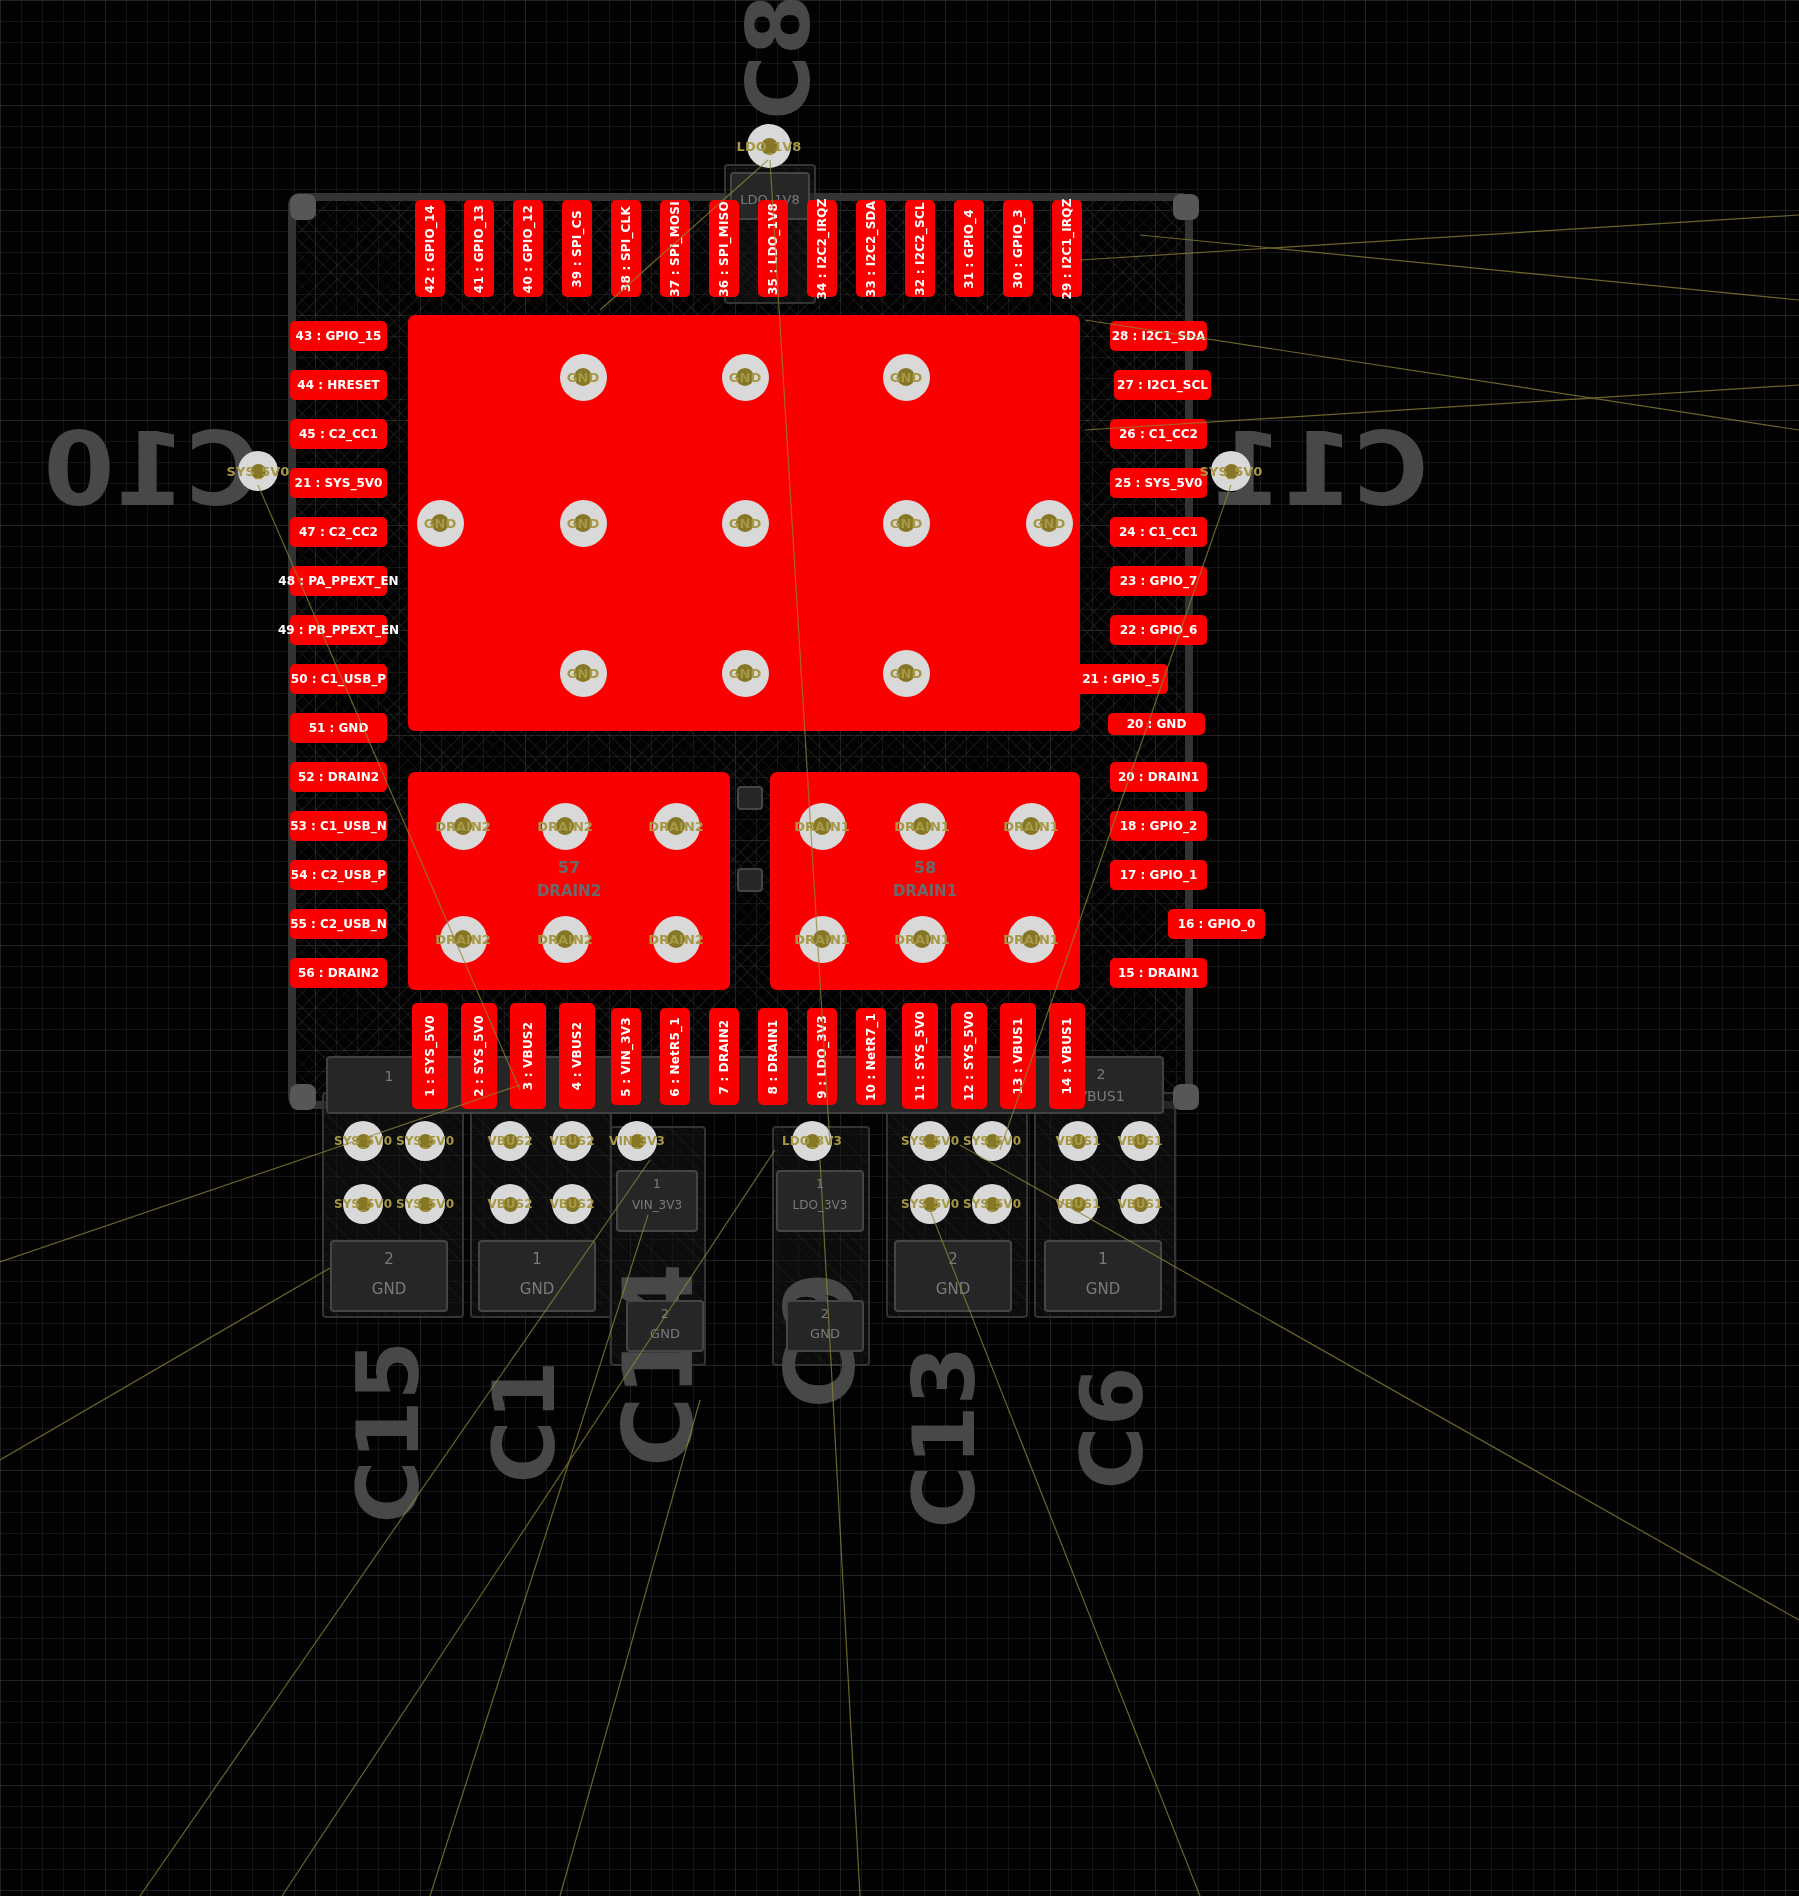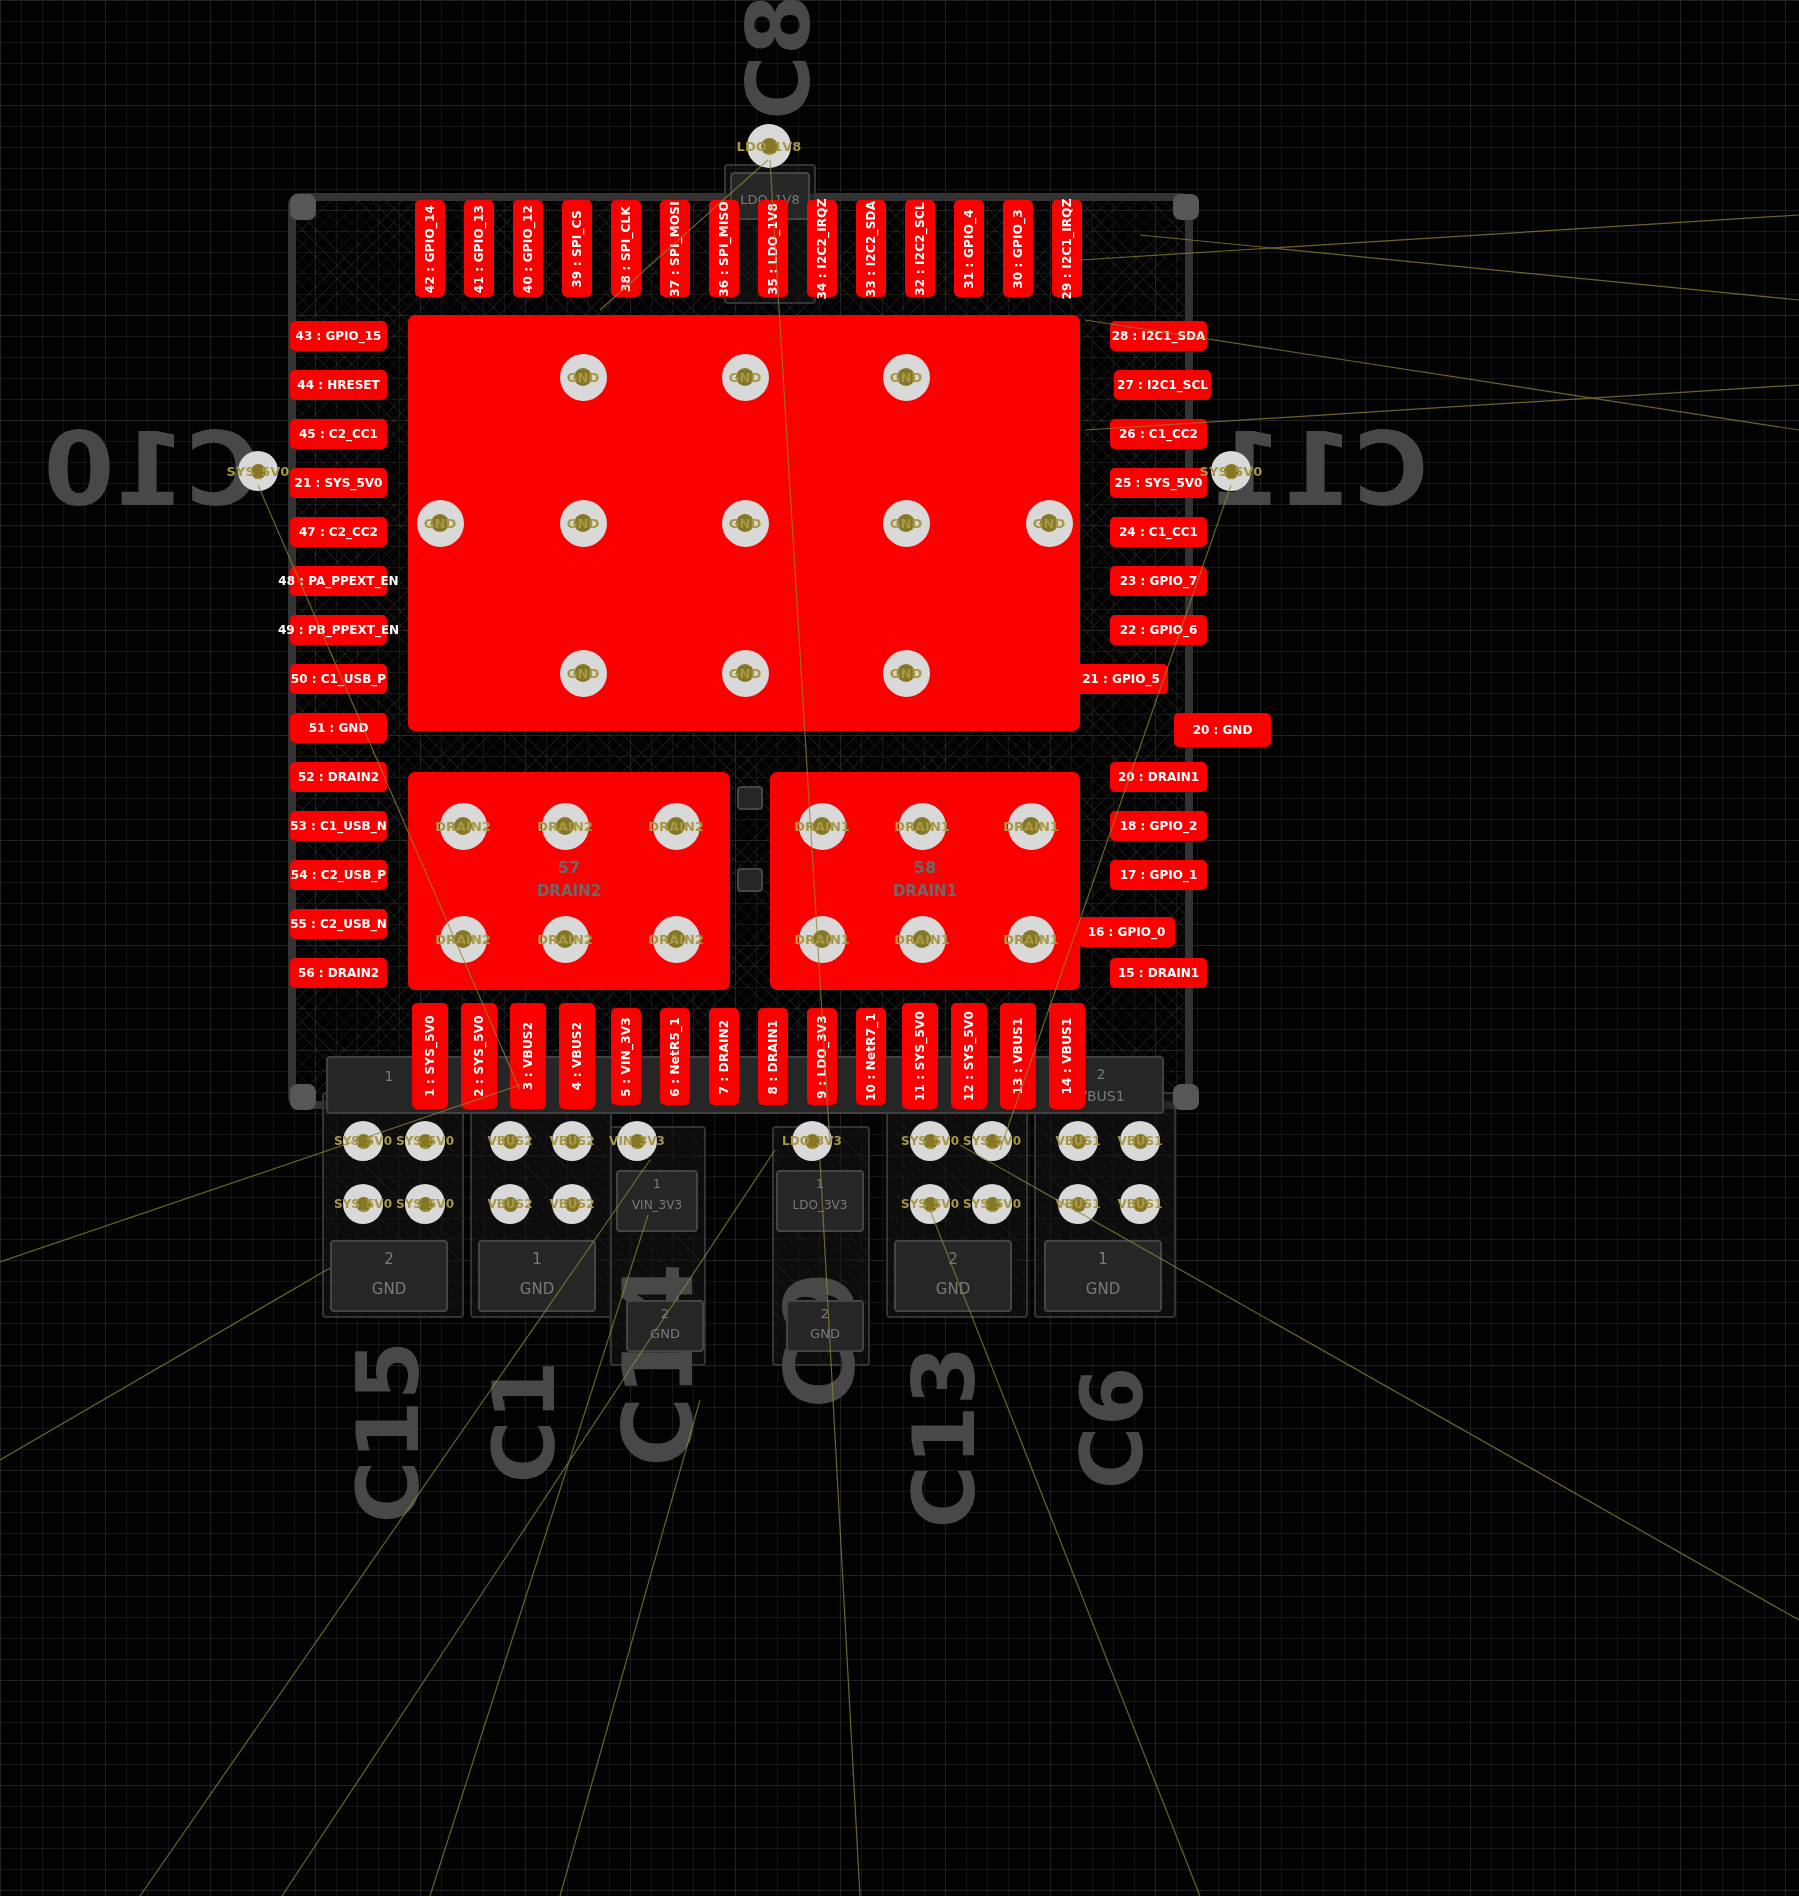--- a/index.html
+++ b/index.html
@@ -218,33 +218,33 @@
     </div>
     <div class="pad-h" style="left: 1110px; top: 566px; width: 97px; height: 30px;">
       <span>23 : GPIO_7</span>
     </div>
     <div class="pad-h" style="left: 1110px; top: 615px; width: 97px; height: 30px;">
       <span>22 : GPIO_6</span>
     </div>
     <div class="pad-h" style="left: 1074px; top: 664px; width: 94px; height: 30px;">
       <span>21 : GPIO_5</span>
     </div>
-    <div class="pad-h" style="left: 1174px; top: 713px; width: 97px; height: 34px;">
+    <div class="pad-h" style="left: 1108px; top: 713px; width: 97px; height: 22px;">
       <span>20 : GND</span>
     </div>
     <div class="pad-h" style="left: 1110px; top: 762px; width: 97px; height: 30px;">
       <span>20 : DRAIN1</span>
     </div>
     <div class="pad-h" style="left: 1110px; top: 811px; width: 97px; height: 30px;">
       <span>18 : GPIO_2</span>
     </div>
     <div class="pad-h" style="left: 1110px; top: 860px; width: 97px; height: 30px;">
       <span>17 : GPIO_1</span>
     </div>
-    <div class="pad-h" style="left: 1078px; top: 909px; width: 97px; height: 30px; margin-top: 8px;">
+    <div class="pad-h" style="left: 1168px; top: 909px; width: 97px; height: 30px;">
       <span>16 : GPIO_0</span>
     </div>
     <div class="pad-h" style="left: 1110px; top: 958px; width: 97px; height: 30px;">
       <span>15 : DRAIN1</span>
     </div>
     <div class="bigpad" style="left: 408px; top: 315px; width: 672px; height: 416px;"></div>
     <div class="via" style="left: 559.5px; top: 353.5px; width: 47px; height: 47px;">
       <div class="hole" style="width: 18px; height: 18px;"></div>
     </div>
     <div class="via-label" style="left: 583px; top: 377px; font-size: 13px;">GND</div>

